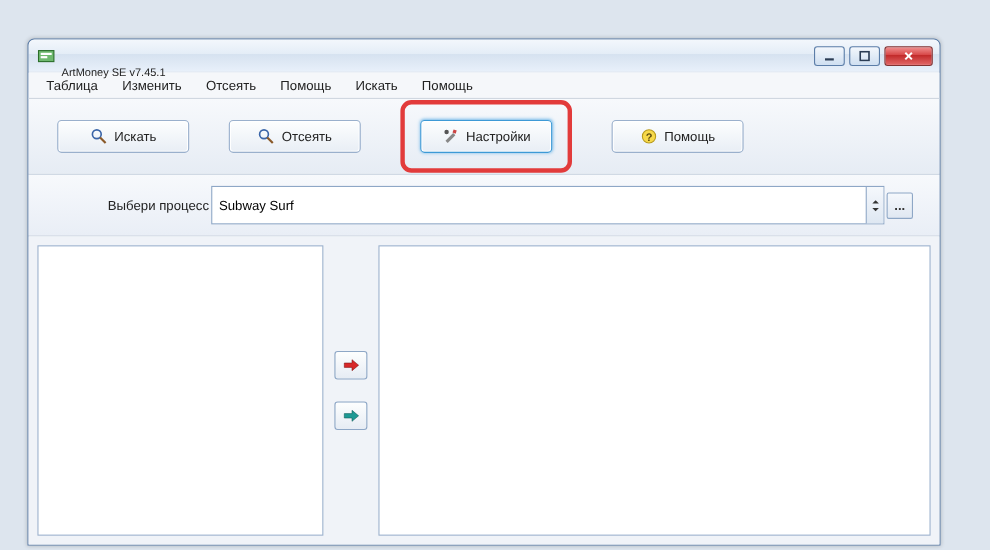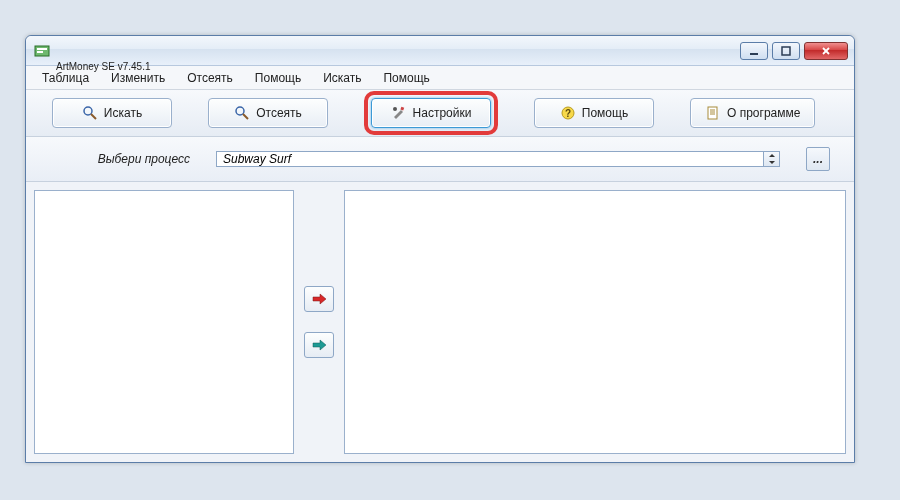--- a/index.html
+++ b/index.html
@@ -89,38 +89,37 @@
     gap: 6px;
     cursor: pointer;
     font-size: 12px;
     color: #222;
     padding: 0 14px;
     box-shadow: inset 0 0 0 1px #fff;
   }
   .highlight-wrap {
     border: 4px solid #e23b3b;
     border-radius: 10px;
-    padding: 3px;
+    padding: 14px;
     margin: -7px 0;
   }
   .tb-icon { width: 16px; height: 16px; display:inline-block; }
 
   .process-row {
     background: linear-gradient(to bottom, #f7f9fc, #e9eef6);
     border-bottom: 1px solid #c7d1de;
     padding: 10px 24px;
     display: flex;
     align-items: center;
-    gap: 26px;
-    font-style: italic;
+    gap: 2px;
   }
   .process-label { min-width: 140px; color: #222; text-align: right; }
   .process-select {
     flex: 1;
-    height: 16px;
+    height: 35px;
     border: 1px solid #8ea7c6;
     background: #fff;
     padding: 2px 6px;
     display: flex;
     align-items: center;
     position: relative;
   }
   .process-select .dd-arrow {
     position: absolute; right: 0; top: 0; bottom: 0;
     width: 16px;
@@ -244,31 +243,20 @@
     </div>
     <div class="tb-btn">
       <span class="tb-icon">
         <svg viewBox="0 0 16 16">
             <circle cx="8" cy="8" r="6" fill="#f7d94a" stroke="#b89b1e"></circle>
             <text x="8" y="12" font-size="10" font-weight="bold" text-anchor="middle" fill="#5a4a10">?</text>
           </svg>
       </span>
       <span>Помощь</span>
     </div>
-    <div class="tb-btn">
-      <span class="tb-icon">
-        <svg viewBox="0 0 16 16">
-            <rect x="3" y="2" width="9" height="12" fill="#fff" stroke="#a88b3a"></rect>
-            <line x1="5" y1="5" x2="10" y2="5" stroke="#a88b3a"></line>
-            <line x1="5" y1="7" x2="10" y2="7" stroke="#a88b3a"></line>
-            <line x1="5" y1="9" x2="10" y2="9" stroke="#a88b3a"></line>
-          </svg>
-      </span>
-      <span>О программе</span>
-    </div>
   </div>
 
   <div class="process-row">
     <span class="process-label">Выбери процесс</span>
     <div class="process-select">
       <span>Subway Surf</span>
       <span class="dd-arrow">
         <svg width="8" height="12" viewBox="0 0 8 12">
             <polygon points="1,4 7,4 4,1" fill="#333"></polygon>
             <polygon points="1,8 7,8 4,11" fill="#333"></polygon>

